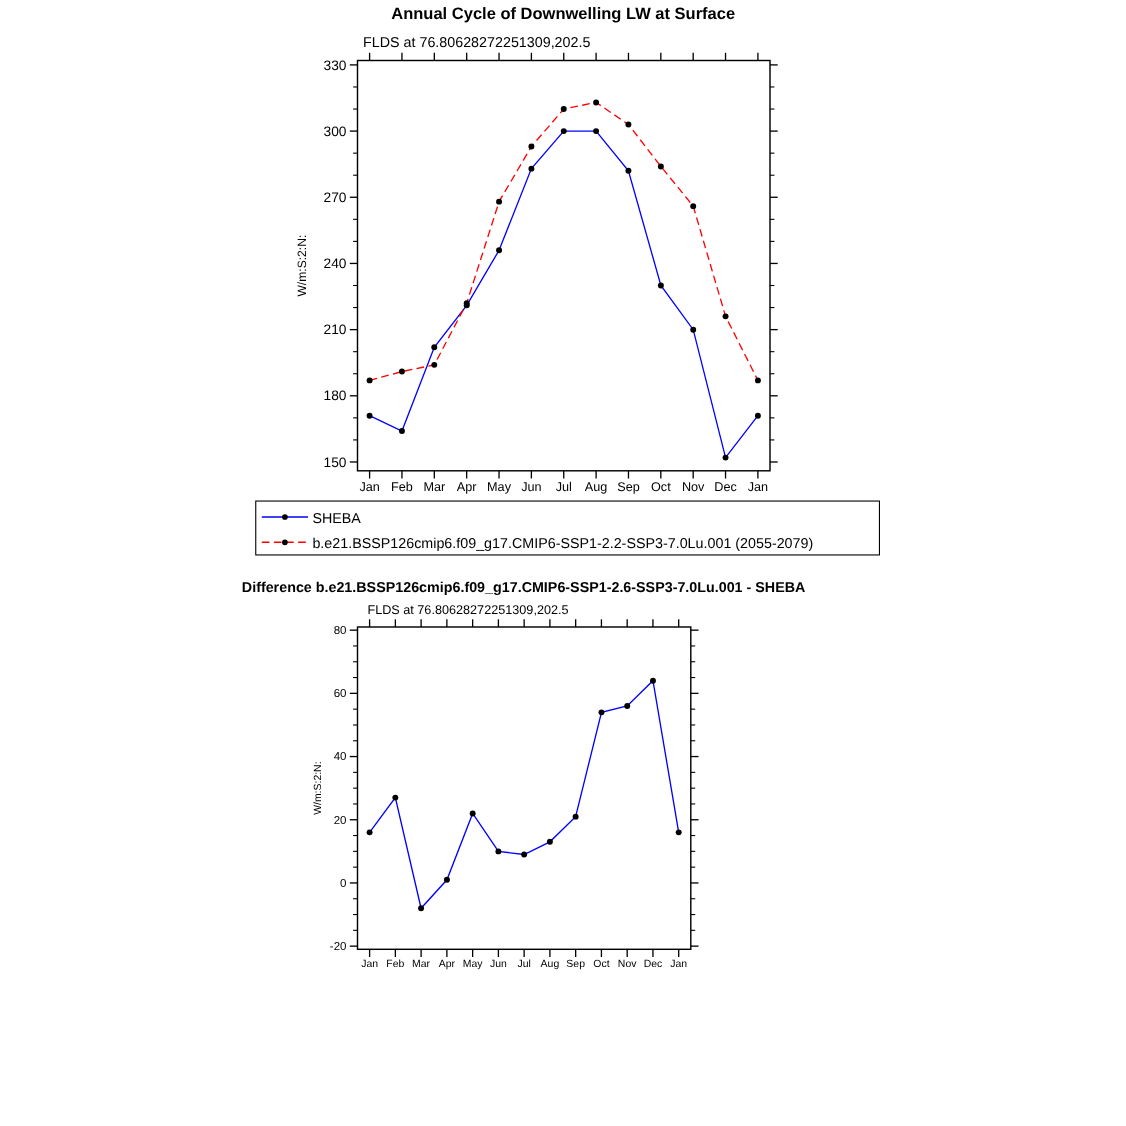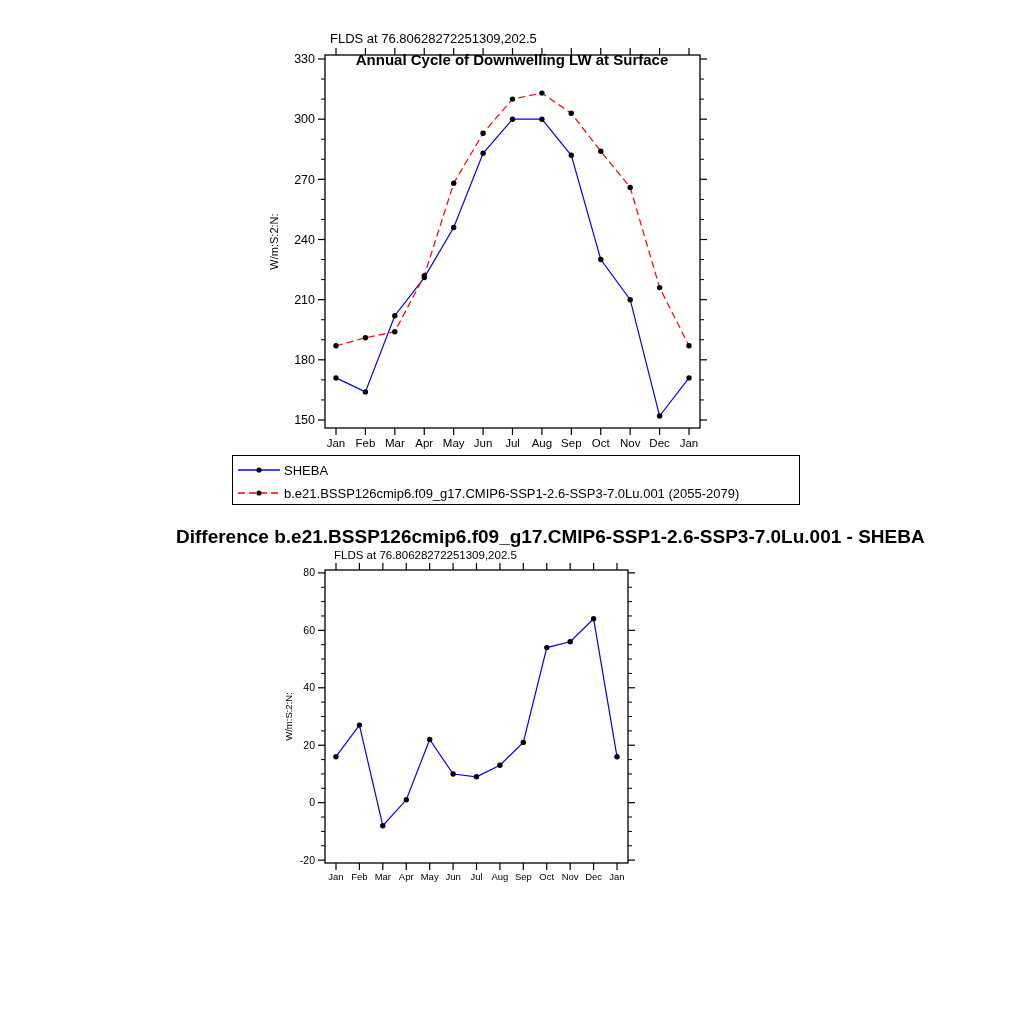--- a/index.html
+++ b/index.html
@@ -7,34 +7,34 @@
     width:1024px;height:1024px;
     background:#ffffff;
     font-family:"Liberation Sans",sans-serif;
     position:relative;overflow:hidden;
     color:#000;
   }
   .abs{position:absolute;}
   #chart-svg{position:absolute;left:0;top:0;}
   .title-main{font-weight:bold;font-size:15px;text-align:center;white-space:nowrap;}
   .subtitle-top{font-size:13px;white-space:nowrap;}
-  .title-diff{font-weight:bold;font-size:19px;text-align:center;white-space:nowrap;}
+  .title-diff{font-weight:bold;font-size:13px;text-align:center;white-space:nowrap;}
   .subtitle-bottom{font-size:11.5px;white-space:nowrap;}
   .legend-box{
     position:absolute;left:232px;top:455px;width:568px;height:50px;
     border:1px solid #000;background:#ffffff;box-sizing:border-box;
   }
   .legend-row{position:absolute;left:4px;height:20px;display:flex;align-items:center;}
   .legend-row .sample{width:44px;height:12px;margin-right:3px;flex:0 0 auto;}
   .legend-label{font-size:13px;white-space:nowrap;}
 </style>
 </head>
 <body>
 
-<div class="abs title-main" style="left:262px;top:4px;width:500px;margin-top:47px;">Annual Cycle of Downwelling LW at Surface</div>
+<div class="abs title-main" style="left:262px;top:4px;width:500px;">Annual Cycle of Downwelling LW at Surface</div>
 <div class="abs subtitle-top" style="left:330px;top:31px;">FLDS at 76.80628272251309,202.5</div>
 
 <svg id="chart-svg" width="1024" height="1024">
     <g font-family="&quot;Liberation Sans&quot;, sans-serif">
       <line x1="325" y1="399.9247311827957" x2="321" y2="399.9247311827957" stroke="#000" stroke-width="1"></line>
       <line x1="700" y1="399.9247311827957" x2="704" y2="399.9247311827957" stroke="#000" stroke-width="1"></line>
       <line x1="325" y1="379.8709677419355" x2="321" y2="379.8709677419355" stroke="#000" stroke-width="1"></line>
       <line x1="700" y1="379.8709677419355" x2="704" y2="379.8709677419355" stroke="#000" stroke-width="1"></line>
       <line x1="325" y1="339.76344086021504" x2="321" y2="339.76344086021504" stroke="#000" stroke-width="1"></line>
       <line x1="700" y1="339.76344086021504" x2="704" y2="339.76344086021504" stroke="#000" stroke-width="1"></line>
@@ -260,18 +260,18 @@
       <line id="leg-line-0" x1="1" y1="6" x2="43" y2="6" stroke="#0000ff" stroke-width="1.3"></line>
       <circle id="leg-dot-0" cx="22" cy="6" r="2.6" fill="#000000"></circle>
     </svg>
     <span class="legend-label">SHEBA</span>
   </div>
   <div class="legend-row" style="top:27px;">
     <svg class="sample" width="44" height="12">
       <line id="leg-line-1" x1="1" y1="6" x2="43" y2="6" stroke="#ff0000" stroke-width="1.3" stroke-dasharray="7,4"></line>
       <circle id="leg-dot-1" cx="22" cy="6" r="2.6" fill="#000000"></circle>
     </svg>
-    <span class="legend-label">b.e21.BSSP126cmip6.f09_g17.CMIP6-SSP1-2.6-SSP3-7.0Lu.001 (2055-2079)</span>
+    <span class="legend-label">b.e21.BSSP126cmip6.f09_g17.CMIP6-SSP1-2.2-SSP3-7.0Lu.001 (2055-2079)</span>
   </div>
 </div>
 
 <div class="abs title-diff" style="left:176px;top:526px;width:600px;">Difference b.e21.BSSP126cmip6.f09_g17.CMIP6-SSP1-2.6-SSP3-7.0Lu.001 - SHEBA</div>
 <div class="abs subtitle-bottom" style="left:334px;top:549px;">FLDS at 76.80628272251309,202.5</div>
 
 </body></html>

